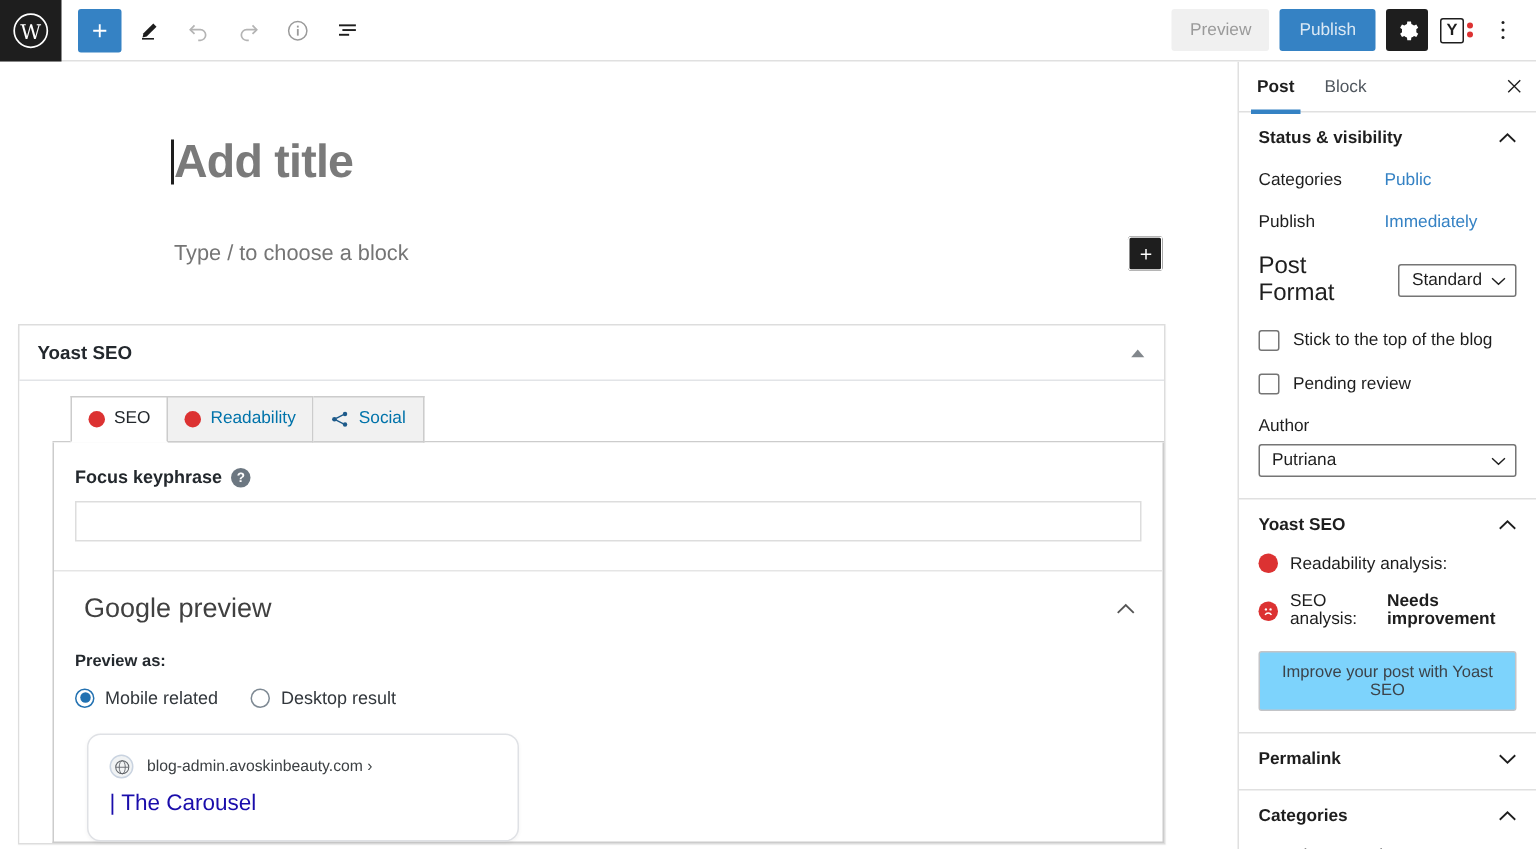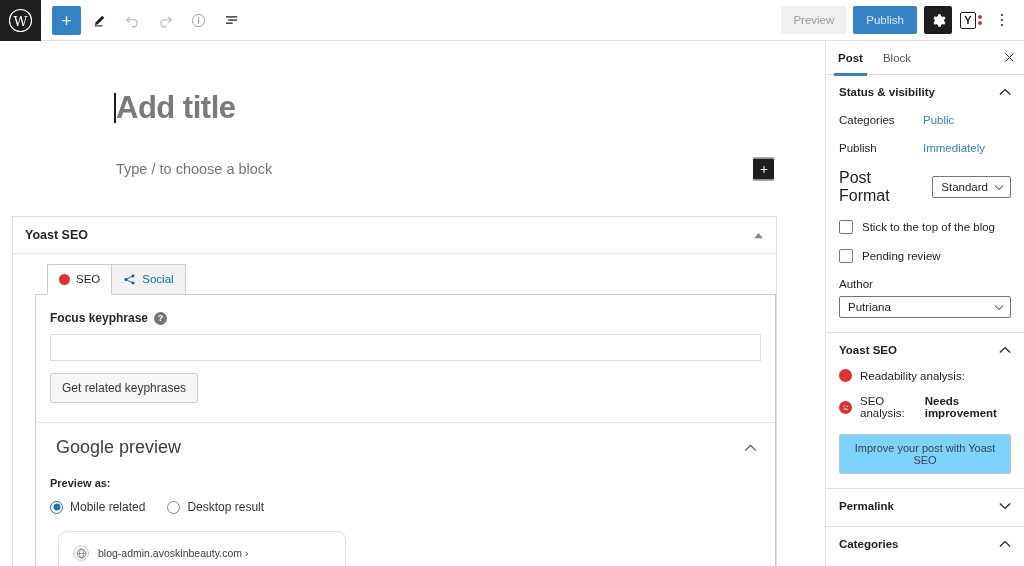--- a/index.html
+++ b/index.html
@@ -307,39 +307,42 @@
             </span>
           </div>
 
           <div class="yoast-body">
             <div class="yoast-tabs">
               <div class="ytab active">
                 <span class="dot-red"></span>
                 <span>SEO</span>
               </div>
               <div class="ytab">
+                <span class="dot-red"></span>
+                <span>Readability</span>
+              </div>
+              <div class="ytab">
                 <span>
                   <svg width="13" height="13" viewBox="0 0 24 24">
                     <circle cx="18.5" cy="5.5" r="2.7" fill="#1d5a8a"></circle>
                     <circle cx="18.5" cy="18.5" r="2.7" fill="#1d5a8a"></circle>
                     <circle cx="5.5" cy="12" r="2.9" fill="#1d5a8a"></circle>
                     <path d="M7.6 10.8l9-4.6M7.6 13.2l9 4.6" stroke="#1d5a8a" stroke-width="1.7" fill="none"></path>
                   </svg>
                 </span>
                 <span>Social</span>
               </div>
             </div>
 
             <div class="ytab-panel">
               <div class="field-label">
                 <span>Focus keyphrase</span>
                 <span class="help-icon">?</span>
               </div>
               <input class="text-input" type="text" value="" style="">
-              <button class="btn-secondary">Get related keyphrases</button>
 
               <div class="divider-light"></div>
 
               <div class="gp-head">
                 <span class="gp-title">Google preview</span>
                 <span class="caret-up">
                   <svg width="13" height="8" viewBox="0 0 14 9">
                       <path d="M1 7.4L7 1.6l6 5.8" stroke="#555" stroke-width="1.4" fill="none"></path>
                     </svg>
                 </span>

